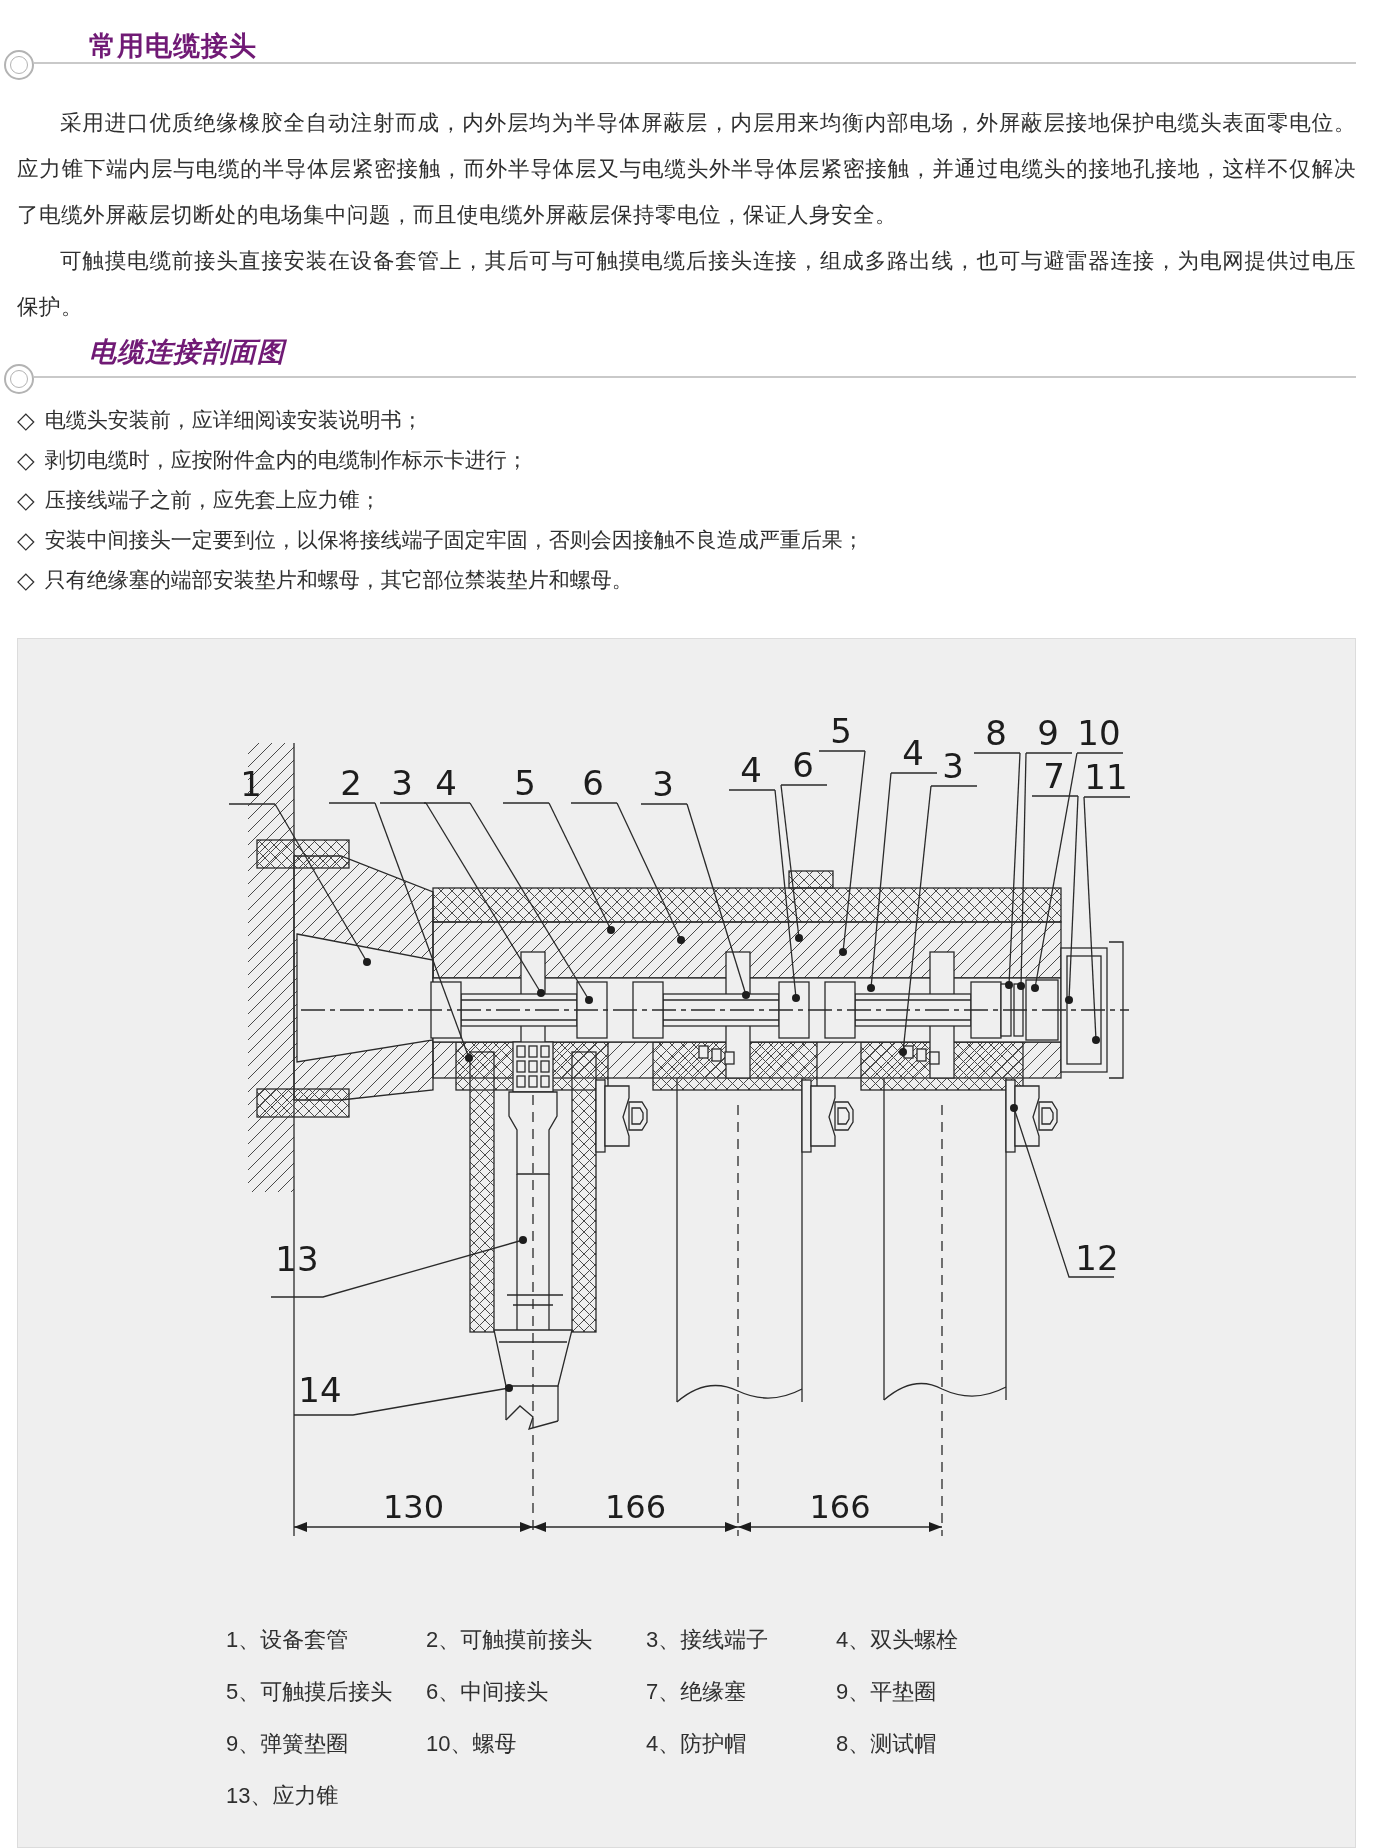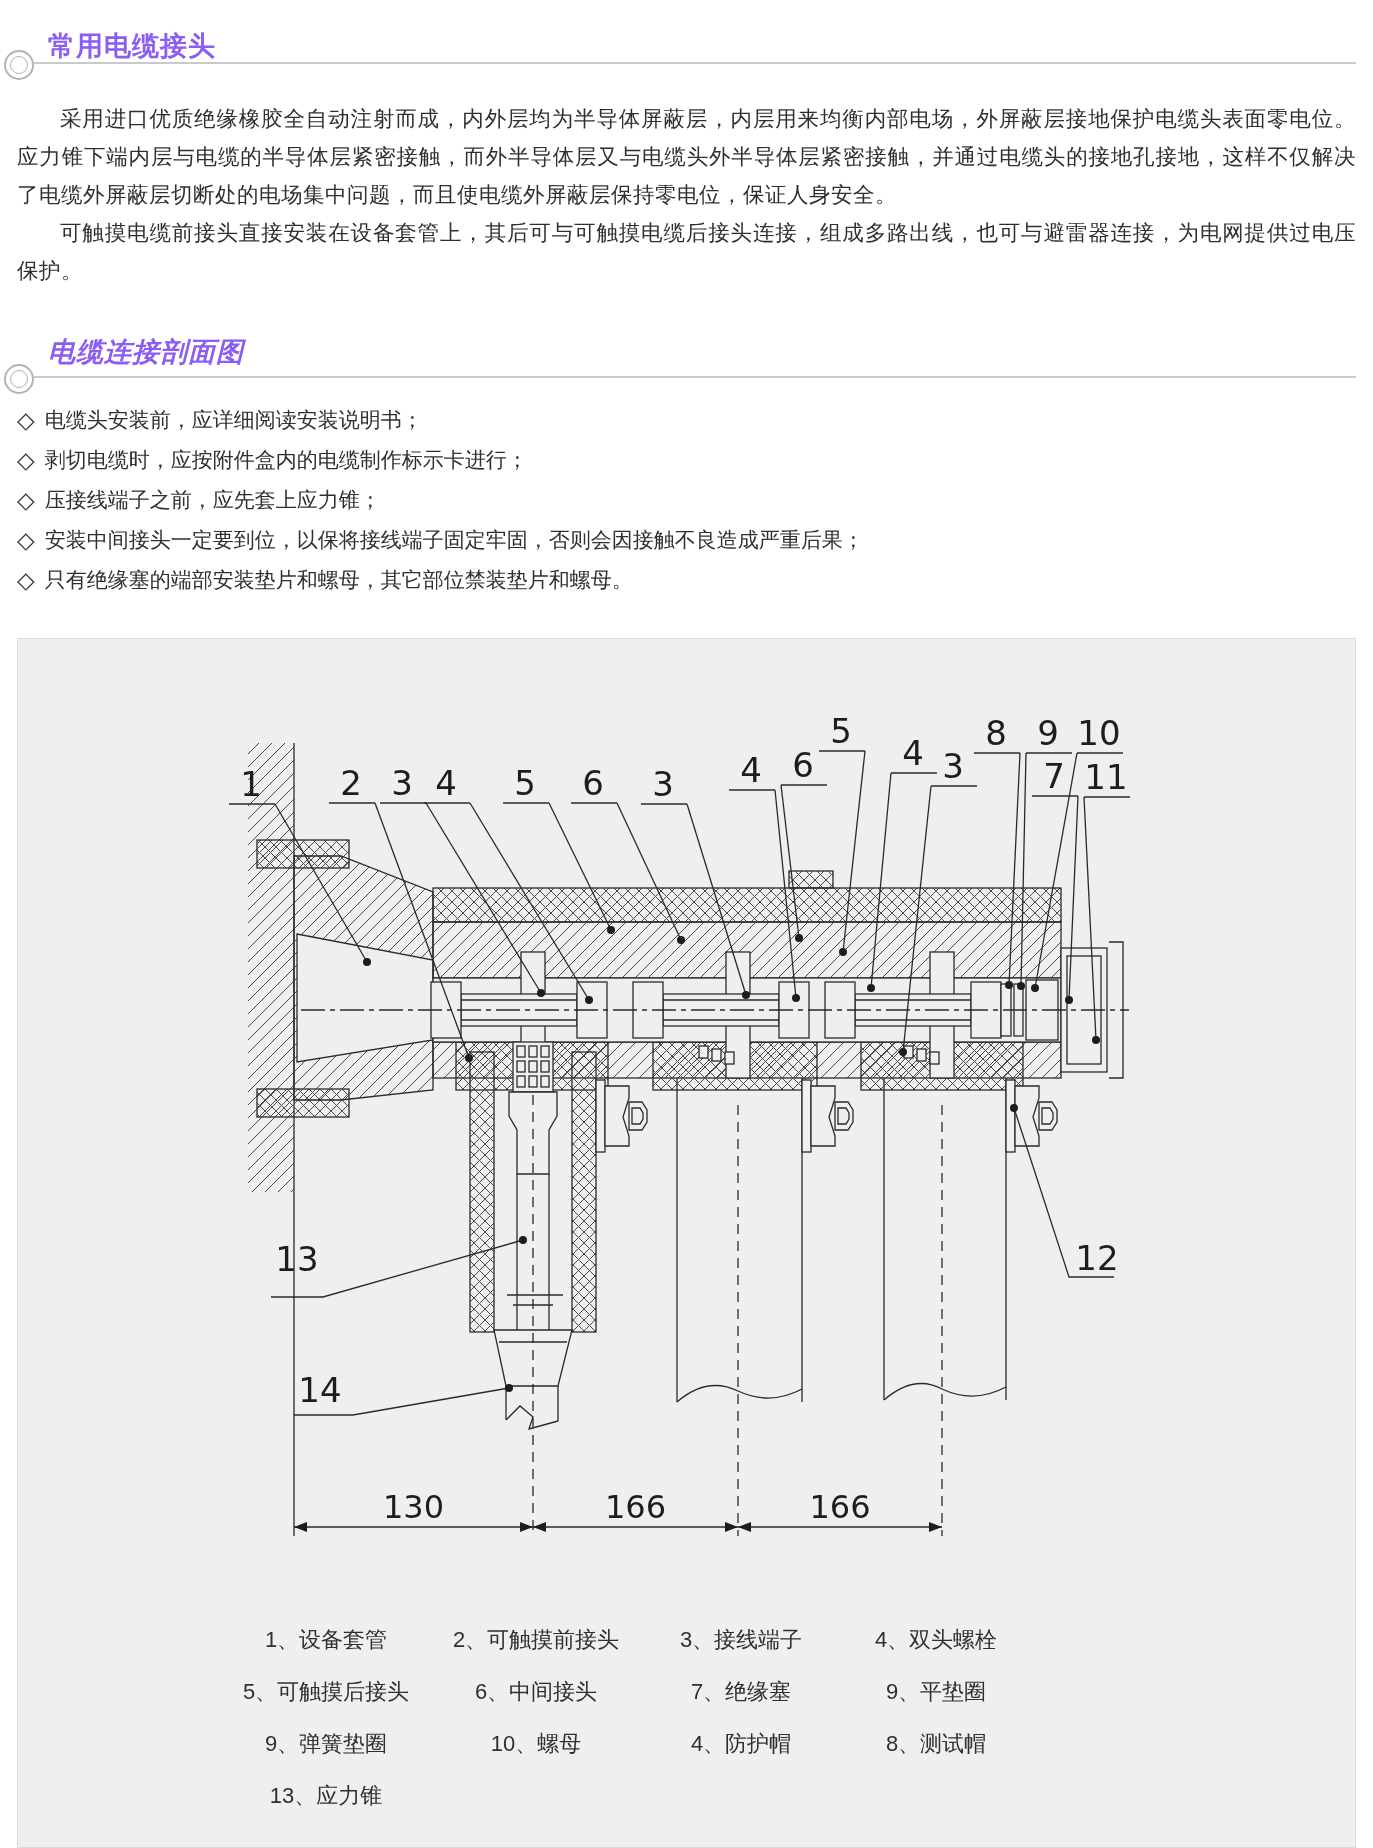--- a/index.html
+++ b/index.html
@@ -1,35 +1,35 @@
 <!DOCTYPE html>
 <html><head>
 <meta charset="utf-8">
 <style>
   html,body{margin:0;padding:0;background:#ffffff;}
   body{width:1373px;height:1848px;position:relative;overflow:hidden;
        font-family:"Liberation Sans","DejaVu Sans",sans-serif;color:#2f2f2f;}
   .abs{position:absolute;}
-  .sec-title{font-size:27px;font-weight:bold;color:#8b5cf6;letter-spacing:1px;}
+  .sec-title{font-size:27px;font-weight:bold;color:#701a75;letter-spacing:1px;margin-left:41px;}
   .rule{height:2px;background:#c9c9c9;}
   .ornament{width:26px;height:26px;border:2px solid #b3b3b3;border-radius:50%;
             display:flex;align-items:center;justify-content:center;background:#fff;}
   .ornament .inner{width:16px;height:16px;border:1px solid #b3b3b3;border-radius:50%;}
-  .bodytext{width:1339px;font-size:21.5px;line-height:38px;text-align:justify;
+  .bodytext{width:1339px;font-size:21.5px;line-height:46px;text-align:justify;
             letter-spacing:0.5px;}
   .bodytext p{margin:0;text-indent:2em;}
   .bullets{font-size:21px;}
   .bullet-row{height:40px;display:flex;align-items:center;}
   .bullet-row .diamond{font-size:23px;color:#2f2f2f;margin-right:10px;line-height:1;}
   .panel{left:17px;top:638px;width:1339px;height:1210px;background:#efefef;
          border:1px solid #dcdcdc;box-sizing:border-box;}
   .legend{left:208px;top:986px;display:grid;
           grid-template-columns:200px 220px 190px 200px;grid-auto-rows:52px;
           font-size:22px;color:#2f2f2f;}
-  .legend div{white-space:nowrap;text-align:center;}
+  .legend div{white-space:nowrap;}
   svg text{font-family:"DejaVu Sans","Liberation Sans",sans-serif;}
 </style>
 </head>
 <body>
 
 <div class="abs sec-title" style="left:48px;top:28px;">常用电缆接头</div>
 <div class="abs ornament" style="left:4px;top:50px;">
     <div class="inner"></div>
   </div>
 <div class="abs rule" style="left:34px;top:62px;width:1322px;"></div>

